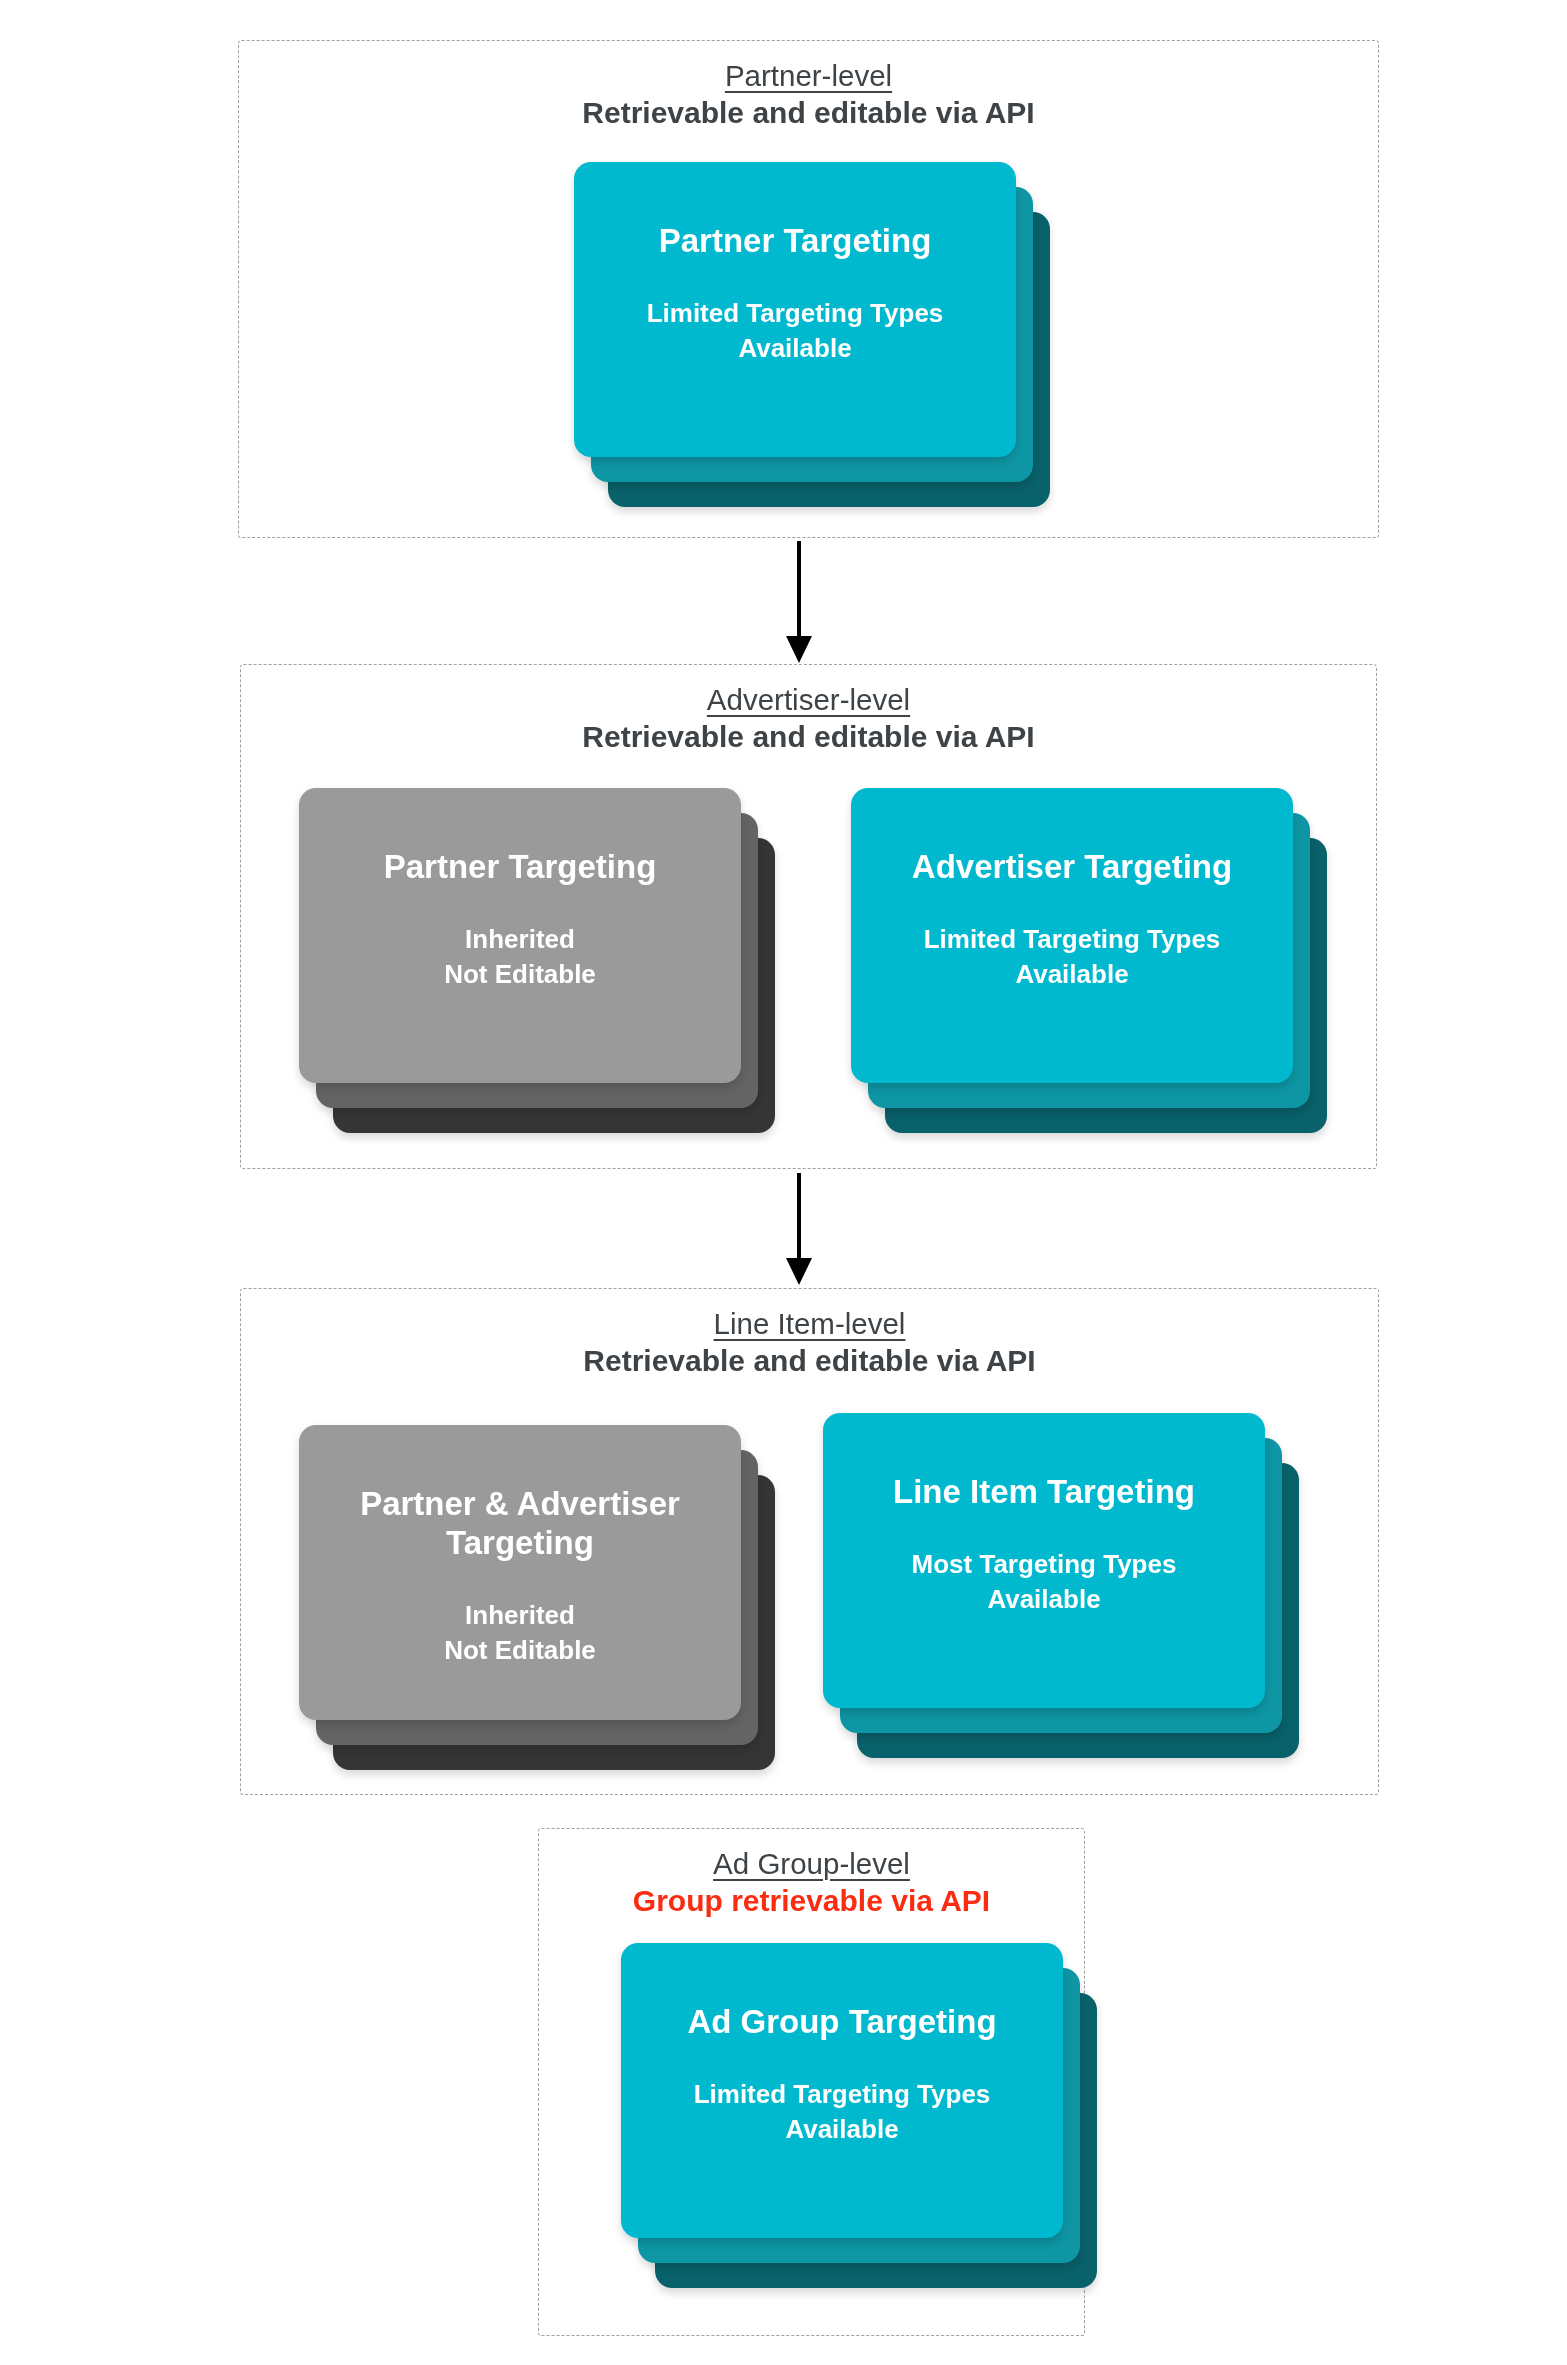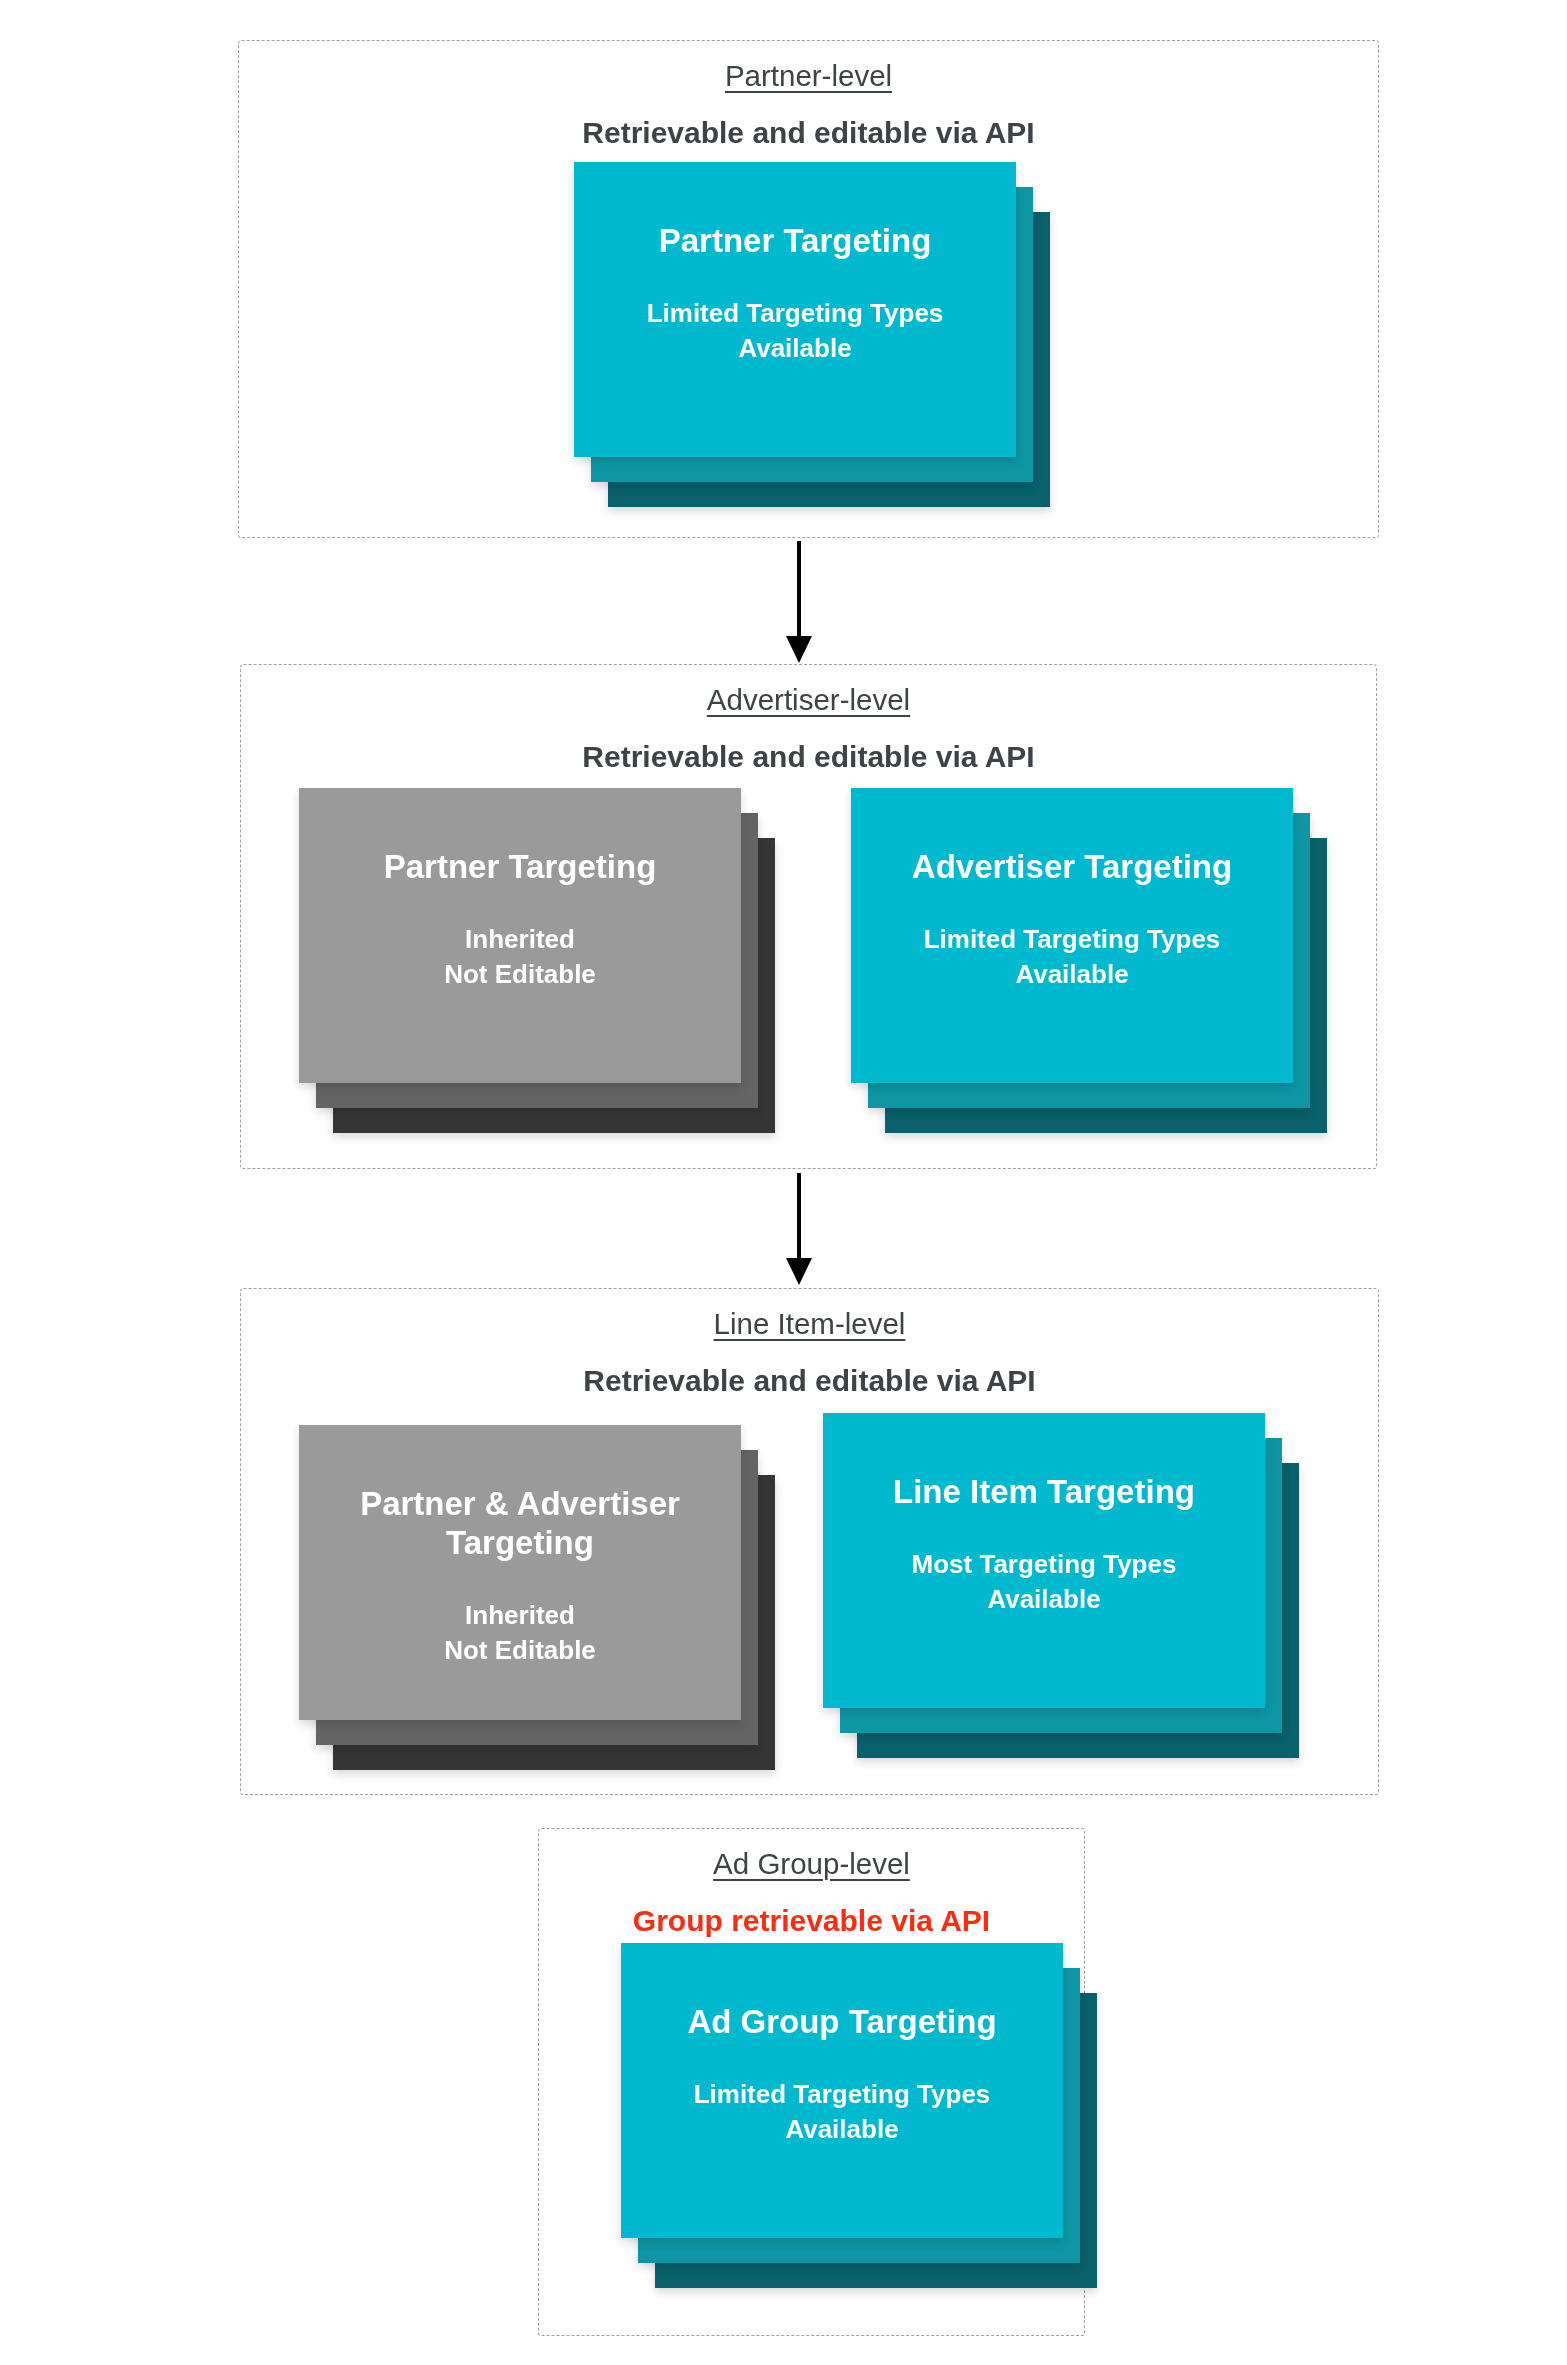--- a/index.html
+++ b/index.html
@@ -15,26 +15,26 @@
   }
   #section-partner    { left:238px; top:40px;   width:1141px; height:498px; }
   #section-advertiser { left:240px; top:664px;  width:1137px; height:505px; }
   #section-lineitem   { left:240px; top:1288px; width:1139px; height:507px; }
   #section-adgroup    { left:538px; top:1828px; width:547px;  height:508px; }
 
   .section-title {
     margin-top:18px; font-size:29.5px; font-weight:400; color:var(--text-dark);
     text-decoration:underline; text-underline-offset:4.5px; text-decoration-thickness:1.8px;
   }
-  .section-sub { margin-top:23px; font-size:30px; font-weight:700; color:var(--text-dark); }
+  .section-sub { margin-top:3px; font-size:30px; font-weight:700; color:var(--text-dark); }
   .section-sub.red { color:var(--red); }
 
   
   .stack { position:absolute; width:476px; height:345px; }
-  .layer { position:absolute; width:442px; height:295px; border-radius:0;
+  .layer { position:absolute; width:442px; height:295px; border-radius:17px;
            box-shadow:0 4.5px 9px rgba(0,0,0,0.15); }
   .layer.back  { left:34px; top:50px; }
   .layer.mid   { left:17px; top:25px; }
   .layer.front { left:0;    top:0;   }
 
   .stack.teal .layer.back  { background:var(--teal-back); }
   .stack.teal .layer.mid   { background:var(--teal-mid); }
   .stack.teal .layer.front { background:var(--teal-front); }
   .stack.gray .layer.back  { background:var(--gray-back); }
   .stack.gray .layer.mid   { background:var(--gray-mid); }

